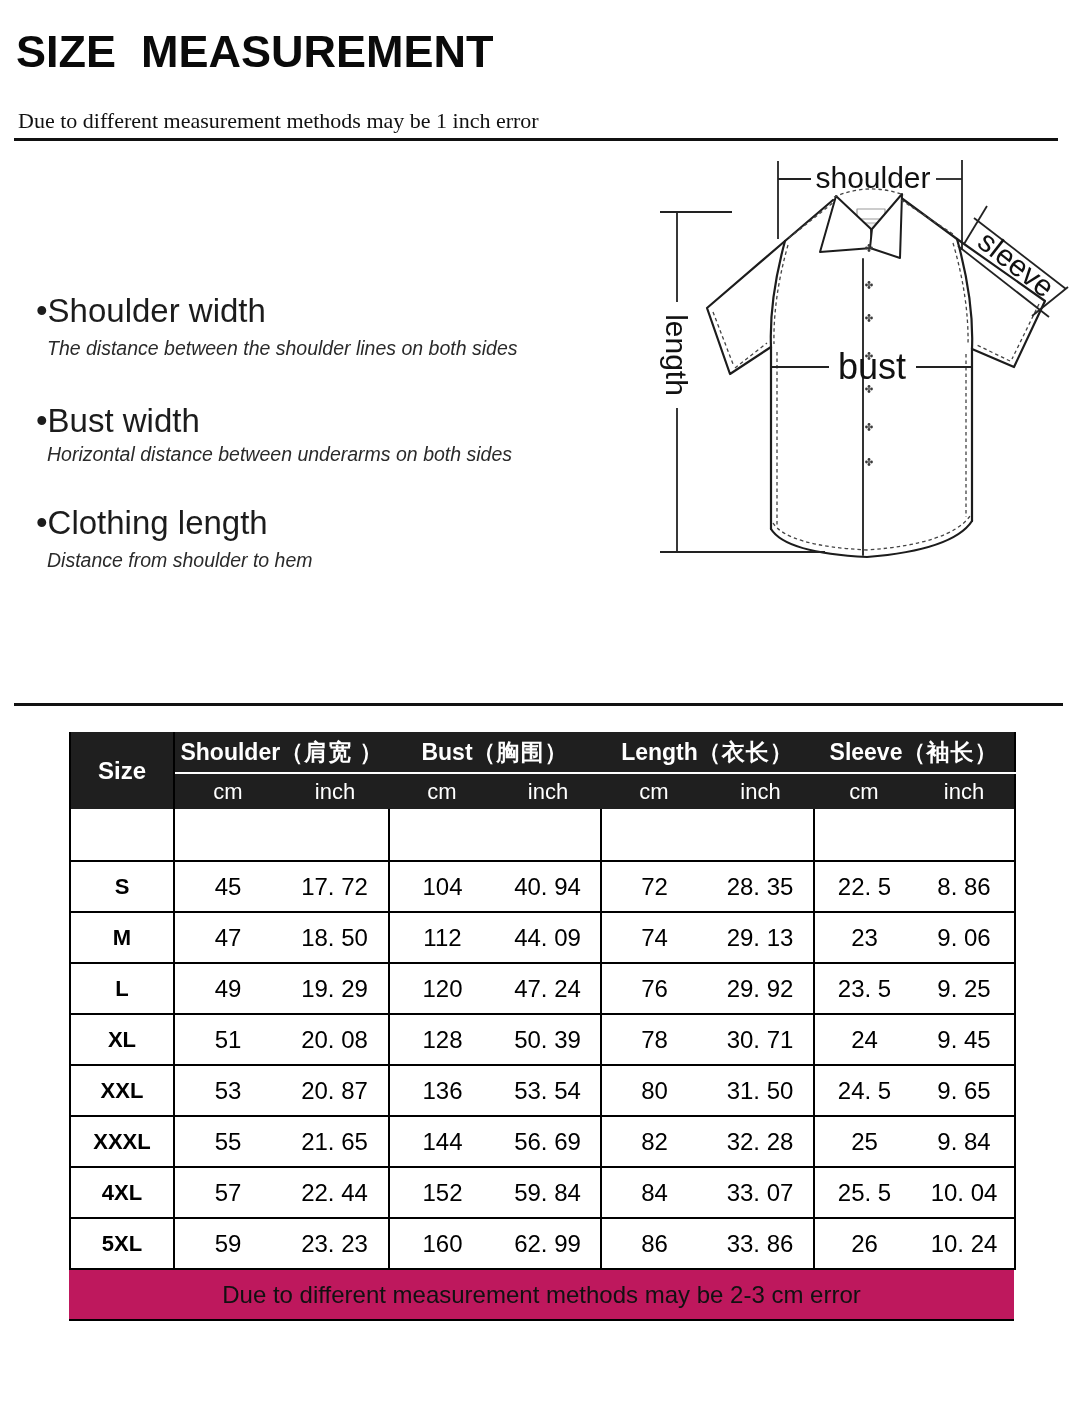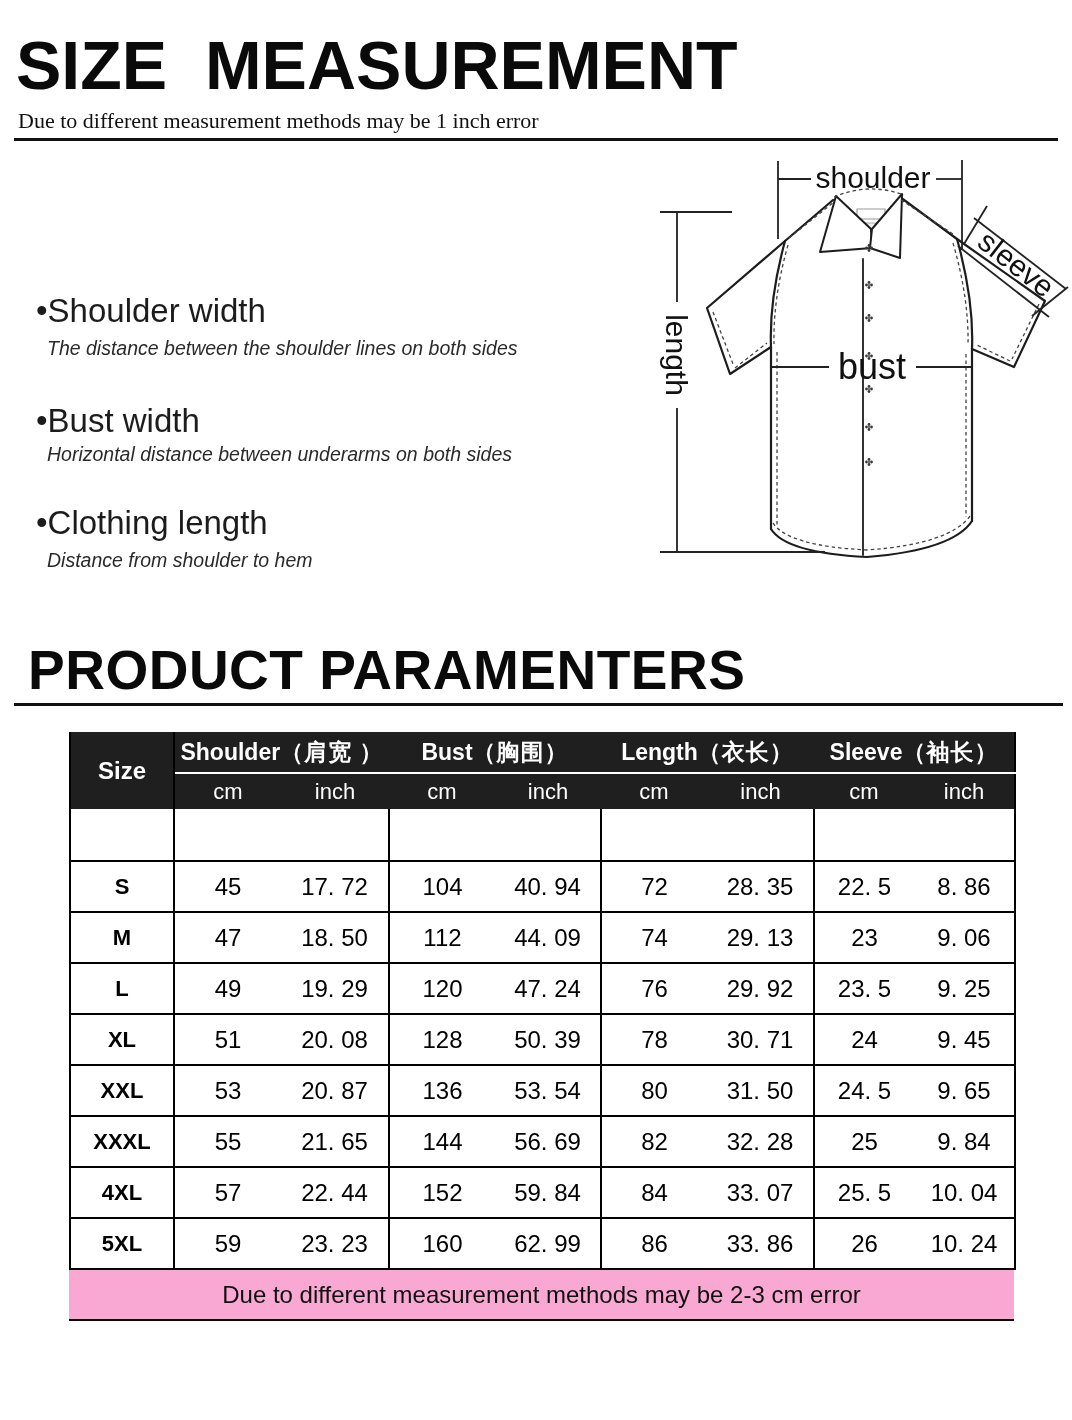--- a/index.html
+++ b/index.html
@@ -1,19 +1,19 @@
 <!DOCTYPE html>
 <html><head>
 <meta charset="utf-8">
 <style>
   html,body{margin:0;padding:0;background:#fff;}
   body{width:1072px;height:1420px;position:relative;font-family:"Liberation Sans",sans-serif;color:#000;}
   .canvas{position:absolute;left:0;top:0;width:1072px;height:1420px;background:#fff;overflow:hidden;}
 
-  .page-title{position:absolute;left:16px;top:26px;font-size:68px;font-weight:bold;letter-spacing:0px;color:#0a0a0a;white-space:pre;}
+  .page-title{position:absolute;left:16px;top:26px;font-size:45px;font-weight:bold;letter-spacing:0px;color:#0a0a0a;white-space:pre;}
   .page-subtitle{position:absolute;left:18px;top:108px;font-family:"Liberation Serif",serif;font-size:22px;color:#111;}
   .hr{position:absolute;background:#111;height:3px;}
   .hr1{left:14px;top:138px;width:1044px;}
   .hr2{left:14px;top:703px;width:1049px;}
 
   .mi-heading{position:absolute;left:18px;top:224px;font-size:25px;font-weight:bold;color:#111;}
   .mi-term{position:absolute;left:36px;font-size:33px;color:#1c1c1c;}
   .mi-desc{position:absolute;left:47px;font-size:19.5px;color:#2a2a2a;font-style:italic;}
   .t1{top:292px}.d1{top:337px}.t2{top:402px}.d2{top:443px}.t3{top:504px}.d3{top:549px}
 
@@ -27,21 +27,21 @@
     border-left:2px solid #000;border-right:2px solid #000;border-bottom:2px solid #000;}
   .size-table th{background:#1f1f1f;color:#fff;font-weight:normal;text-align:center;padding:0;}
   .size-table .th-group{font-size:23px;height:40px;border-bottom:2px solid #fff;font-weight:bold;}
   .size-table .th-size{font-size:24px;border-bottom:none;font-weight:bold;}
   .size-table .th-unit{font-size:22px;height:35px;}
   .size-table td{border-bottom:2px solid #000;text-align:center;font-size:24px;padding:0;}
   .size-table tbody tr{height:51px;}
   .size-table td.c-size{font-weight:bold;font-size:22px;}
   .size-table td.vr, .size-table th.vr{border-right:2px solid #000;}
   .tfoot-note{width:945px;height:49px;line-height:49px;border-bottom:2.5px solid #000;
-    text-align:center;font-size:24px;color:#111;background:#f9a8d4;}
+    text-align:center;font-size:24px;color:#111;background:#be185d;}
   .zh{letter-spacing:1px;}
 </style>
 </head>
 <body>
 
 <div class="canvas">
 
   <div class="page-title">SIZE  MEASUREMENT</div>
   <div class="page-subtitle">Due to different measurement methods may be 1 inch error</div>
   <div class="hr hr1"></div>
@@ -127,21 +127,20 @@
       <path d="M 354,78 L 446,149"></path>
       <path d="M 338,106 L 429,177"></path>
       <path d="M 412,176 L 448,147"></path>
     </g>
     <text class="diag-label" x="253" y="48" font-size="30" text-anchor="middle">shoulder</text>
     <text class="diag-label" transform="translate(46,215) rotate(90)" font-size="30" text-anchor="middle">length</text>
     <text class="diag-label" x="252" y="239" font-size="36" text-anchor="middle">bust</text>
     <text class="diag-label" transform="translate(390,132) rotate(38)" font-size="30" text-anchor="middle">sleeve</text>
   </svg>
 
-  <div class="pp-heading">PRODUCT PARAMENTERS</div>
   <div class="hr hr2"></div>
 
   <div class="table-wrap">
     <table class="size-table">
       <colgroup>
         <col style="width:104px">
           <col style="width:107px">
           <col style="width:108px">
         <col style="width:106px">
           <col style="width:106px">

